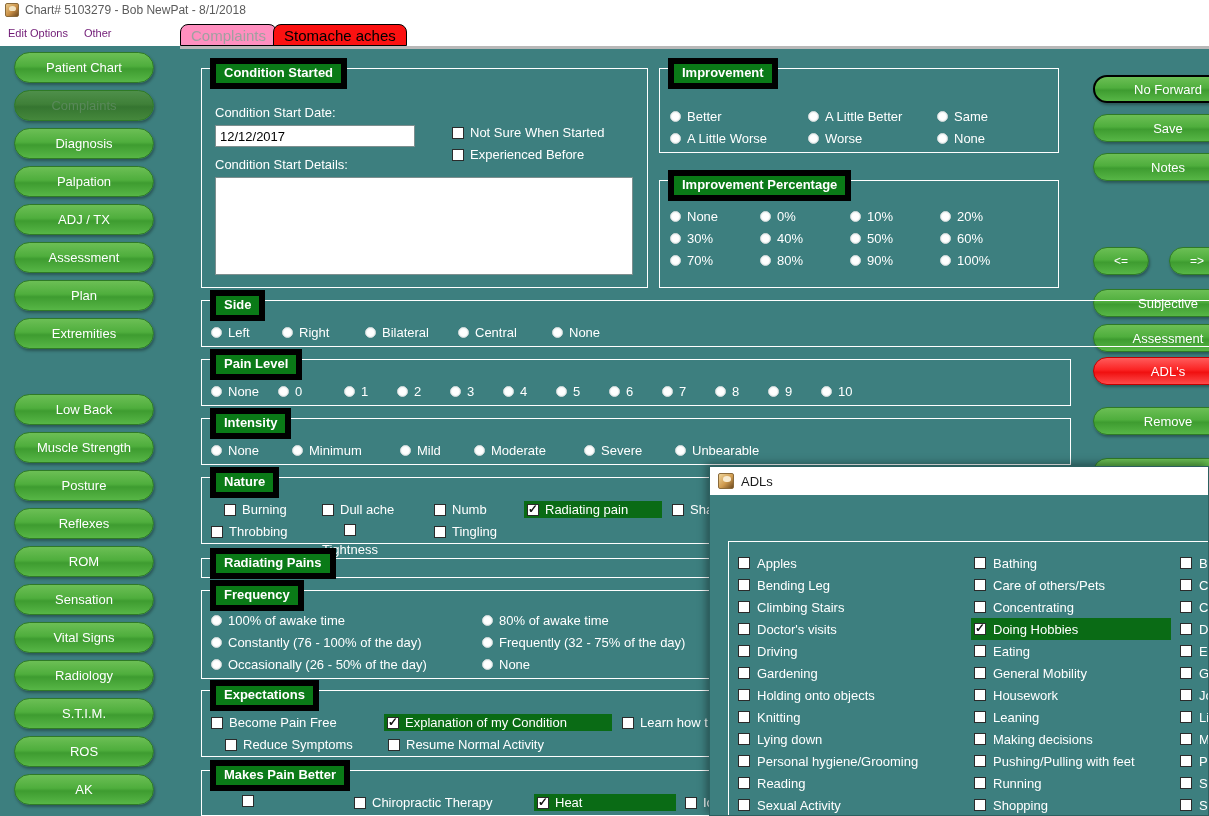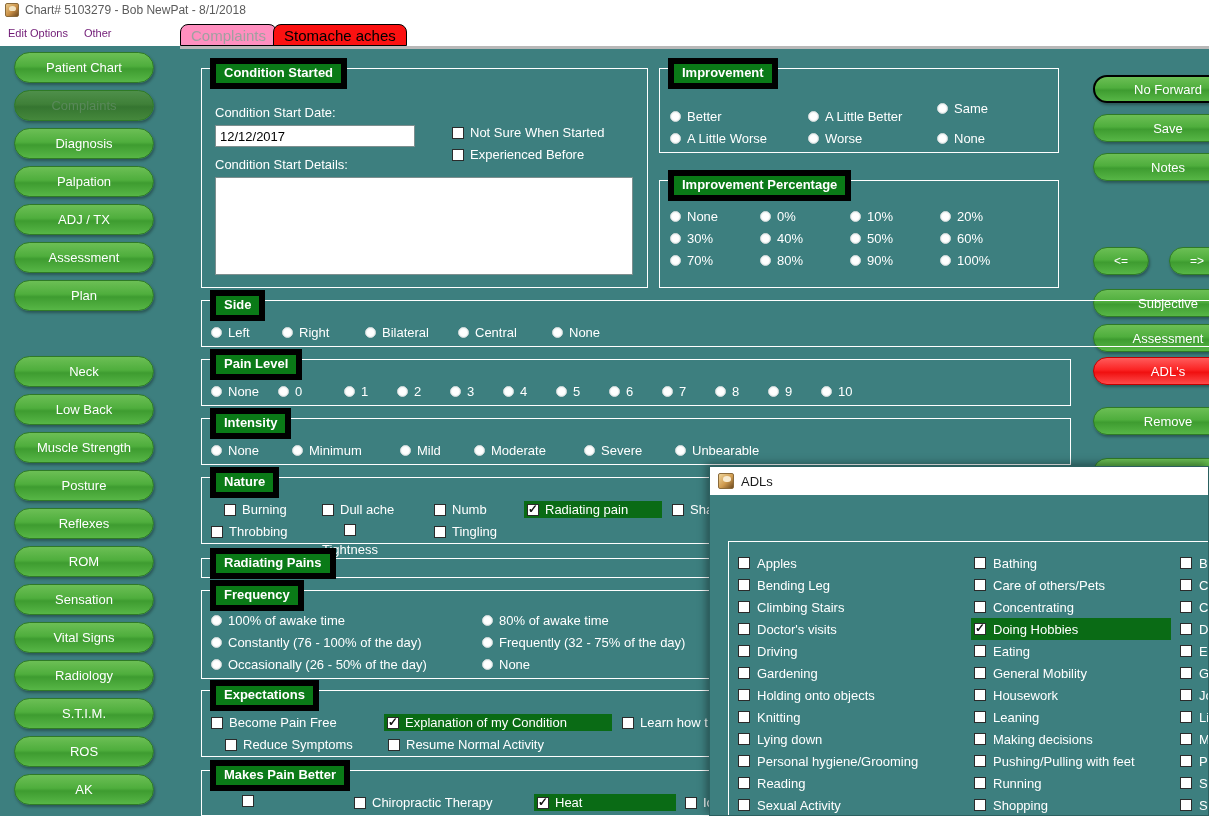--- a/index.html
+++ b/index.html
@@ -201,21 +201,21 @@
   <div class="grayline2"></div>
 
   <div class="sidebar" id="sidebar">
       <div class="navbtn" style="top: 3px;">Patient Chart</div>
       <div class="navbtn disabled" style="top: 41px;">Complaints</div>
       <div class="navbtn" style="top: 79px;">Diagnosis</div>
       <div class="navbtn" style="top: 117px;">Palpation</div>
       <div class="navbtn" style="top: 155px;">ADJ / TX</div>
       <div class="navbtn" style="top: 193px;">Assessment</div>
       <div class="navbtn" style="top: 231px;">Plan</div>
-      <div class="navbtn" style="top: 307px;">Neck</div>
+      <div class="navbtn" style="top: 269px;">Extremities</div>
       <div class="navbtn" style="top: 345px;">Low Back</div>
       <div class="navbtn" style="top: 383px;">Muscle Strength</div>
       <div class="navbtn" style="top: 421px;">Posture</div>
       <div class="navbtn" style="top: 459px;">Reflexes</div>
       <div class="navbtn" style="top: 497px;">ROM</div>
       <div class="navbtn" style="top: 535px;">Sensation</div>
       <div class="navbtn" style="top: 573px;">Vital Signs</div>
       <div class="navbtn" style="top: 611px;">Radiology</div>
       <div class="navbtn" style="top: 649px;">S.T.I.M.</div>
       <div class="navbtn" style="top: 687px;">ROS</div>
@@ -255,21 +255,21 @@
   <div class="group" style="left:659px; top:68px; width:400px; height:85px;">
     <div class="glegend">Improvement</div>
     <div class="opt" style="left:10px; top:40px;">
       <span class="radio"></span>
       <span class="lbl">Better</span>
       </div>
     <div class="opt" style="left:148px; top:40px;">
       <span class="radio"></span>
       <span class="lbl">A Little Better</span>
       </div>
-    <div class="opt" style="left:277px; top:32px;justify-content:space-between;">
+    <div class="opt" style="left:277px; top:40px;justify-content:space-between;">
       <span class="radio"></span>
       <span class="lbl">Same</span>
       </div>
     <div class="opt" style="left:10px; top:62px;">
       <span class="radio"></span>
       <span class="lbl">A Little Worse</span>
       </div>
     <div class="opt" style="left:148px; top:62px;">
       <span class="radio"></span>
       <span class="lbl">Worse</span>

